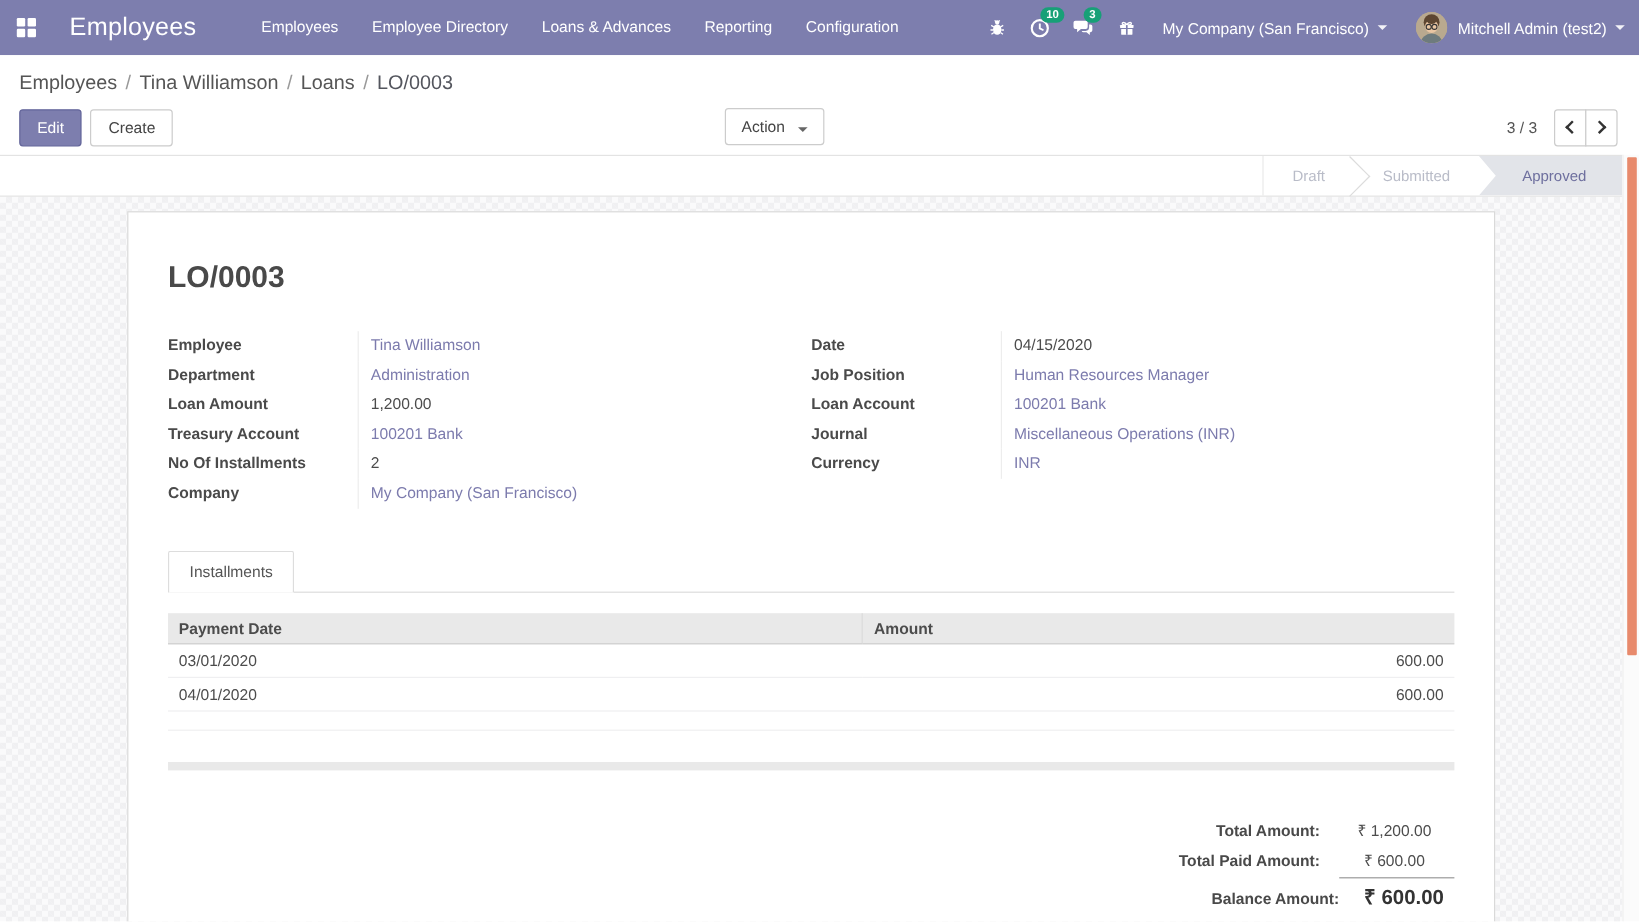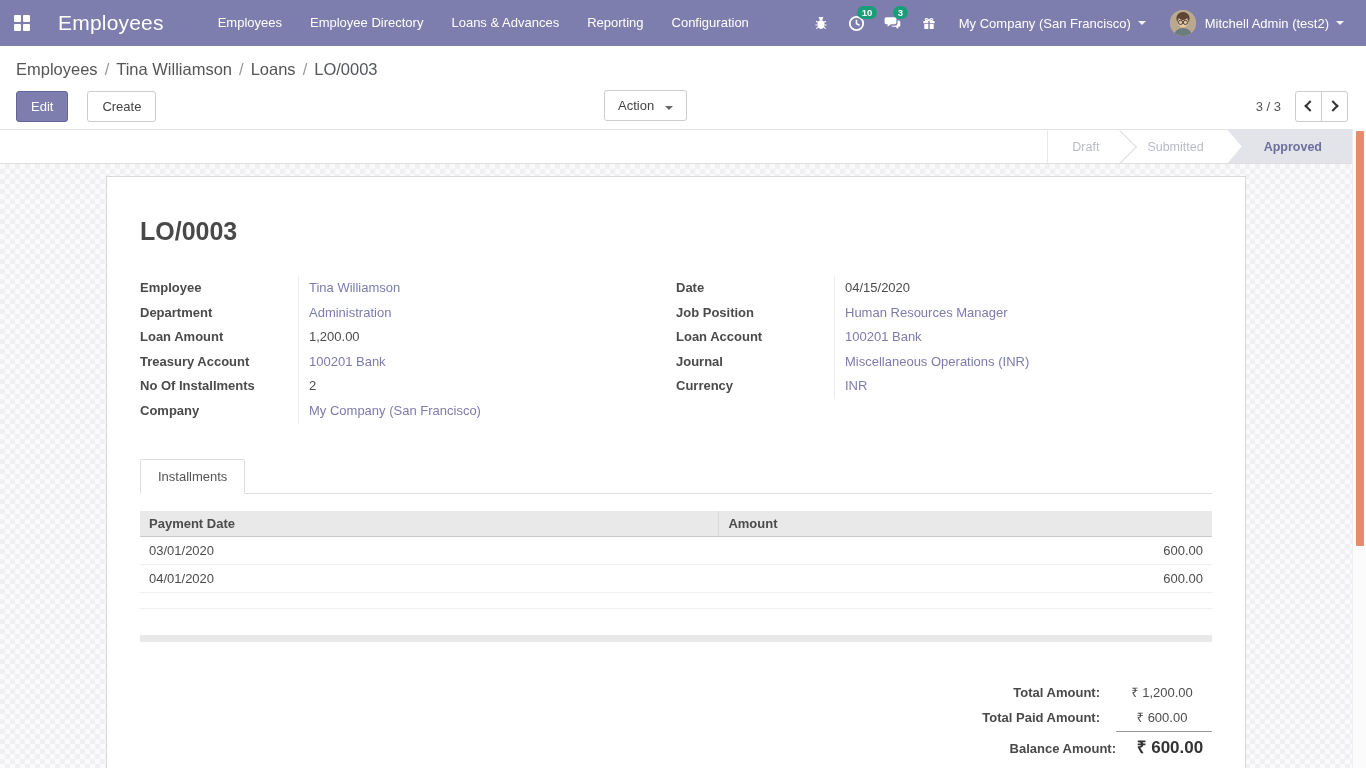--- a/index.html
+++ b/index.html
@@ -12,53 +12,53 @@
 
   
   .navbar{height:46px; background:var(--brand); display:flex; align-items:center; color:#fff; flex:0 0 auto;}
   .apps-btn{width:44px; height:46px; display:flex; align-items:center; justify-content:center; cursor:pointer;}
   .grid-icon{display:inline-grid; grid-template-columns:7px 7px; grid-template-rows:7px 7px; gap:2px;}
   .grid-icon i{background:#fff; border-radius:1px;}
   .brand{font-size:21px; font-weight:400; margin:0 40px 0 14px; letter-spacing:.2px;}
   .menu{display:flex; height:46px; align-items:center;}
   .menu-item{font-size:13px; padding:0 14px; line-height:46px; cursor:pointer; white-space:nowrap;}
   .spacer{flex:1;}
-  .systray{display:flex; align-items:center; padding-right:10px;}
+  .systray{display:flex; align-items:center; }
   .tray-btn{position:relative; width:36px; height:46px; display:flex; align-items:center; justify-content:center; cursor:pointer;}
   .tray-badge{position:absolute; top:6px; left:18px; background:var(--badge); color:#fff; font-size:9.5px; line-height:13px; padding:0 5px; border-radius:8px; font-weight:bold;}
   .company-menu,.user-menu{display:flex; align-items:center; font-size:13px; padding:0 12px; height:46px; cursor:pointer; white-space:nowrap;}
   .caret{display:inline-block; width:0; height:0; border-left:4px solid transparent; border-right:4px solid transparent; border-top:4px solid currentColor; margin-left:7px; opacity:.9;}
   .avatar{width:26px; height:26px; border-radius:50%; overflow:hidden; margin-right:9px; flex:0 0 auto; background:#b9a98f;}
 
   
   .breadcrumb-row{padding:14px 16px 4px; font-size:16.5px; background:#fff;}
   .bc-sep{color:#999; margin:0 7px;}
   .bc-current{color:#54565e;}
-  .controls-row{position:relative; height:46px; display:flex; align-items:center; padding:0 16px; background:#fff;gap:12px;}
+  .controls-row{position:relative; height:46px; display:flex; align-items:center; padding:0 16px; background:#fff;}
   .btn{font-size:13px; padding:7px 14px; border-radius:3px; border:1px solid #ccc; background:#fff; color:#444; cursor:pointer; font-family:inherit;}
   .btn-edit{background:var(--brand); border-color:#63659a; color:#fff; margin-right:7px;}
   .action-wrap{position:absolute; left:604px; top:7px;}
   .btn-action{padding:7px 13px;}
   .pager{margin-left:auto; display:flex; align-items:center; margin-right:2px;}
   .pager-text{font-size:13px; color:#555; margin-right:14px;}
   .pager-btns{display:flex;}
   .pager-btn{width:27px; height:31px; background:#fff; border:1px solid #ccc; display:flex; align-items:center; justify-content:center; cursor:pointer;}
   .pager-btn + .pager-btn{margin-left:-1px; border-top-right-radius:3px; border-bottom-right-radius:3px;}
   .pager-btn:first-child{border-top-left-radius:3px; border-bottom-left-radius:3px;}
   .chev{width:8px; height:8px; border-left:2px solid #333; border-bottom:2px solid #333; display:inline-block;}
   .chev.left{transform:rotate(45deg); margin-left:3px;}
   .chev.right{transform:rotate(-135deg); margin-right:3px;}
 
   
   .body-wrap{position:relative; flex:1; display:flex; flex-direction:column; min-height:0;}
   .statusbar-row{height:35px; margin-right:14px; background:#fff; border-top:1px solid #e3e3e3; border-bottom:1px solid #dfdfdf; display:flex; justify-content:flex-end; flex:0 0 auto;}
   .sb-edge{width:1px; background:#e9e9e9; height:100%;}
   .sb-step{line-height:34px; font-size:12.5px; color:#b9bcc8; padding:0 24px; position:relative; cursor:pointer; white-space:nowrap;}
   .sb-step.has-sep::after{content:''; position:absolute; right:-9px; top:50%; width:23px; height:23px; border-top:1px solid #dcdcdc; border-right:1px solid #dcdcdc; transform:translateY(-50%) rotate(45deg); z-index:1;}
-  .sb-step.active{background:#e2e4e9; color:#6e6f9e; font-weight:bold; padding:0 30px 0 36px; clip-path:polygon(0 0,100% 0,100% 100%,0 100%,14px 50%);}
+  .sb-step.active{background:#e2e4e9; color:#6e6f9e; font-weight:normal; padding:0 30px 0 36px; clip-path:polygon(0 0,100% 0,100% 100%,0 100%,14px 50%);}
   .content{flex:1; margin-right:14px; overflow:hidden;
     background-color:#fafafb;
     background-image:
       linear-gradient(45deg,#f0f0f2 25%,transparent 25%,transparent 75%,#f0f0f2 75%),
       linear-gradient(45deg,#f0f0f2 25%,transparent 25%,transparent 75%,#f0f0f2 75%);
     background-position:0 0,5px 5px; background-size:10px 10px;}
   .scroll-col{position:absolute; top:0; right:0; bottom:0; width:14px; background:#fbfbfb; border-left:1px solid #eee;}
   .scroll-thumb{position:absolute; top:2px; left:3px; width:8px; height:415px; background:var(--scrollthumb); border-radius:1px; cursor:pointer;}
 
   

